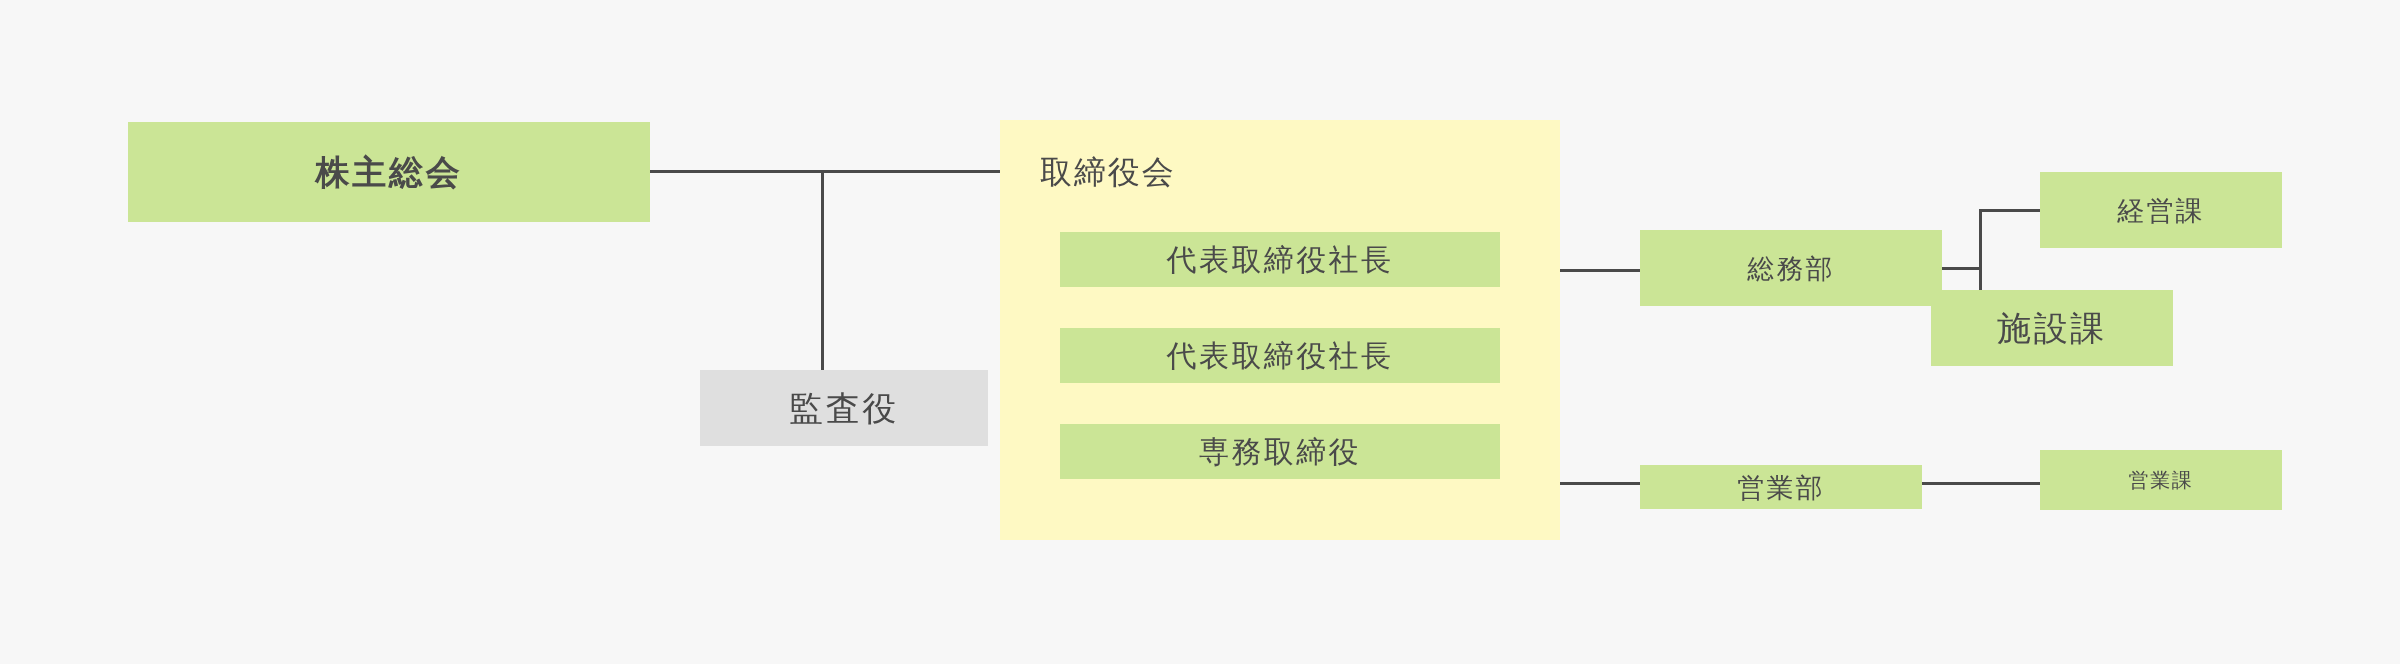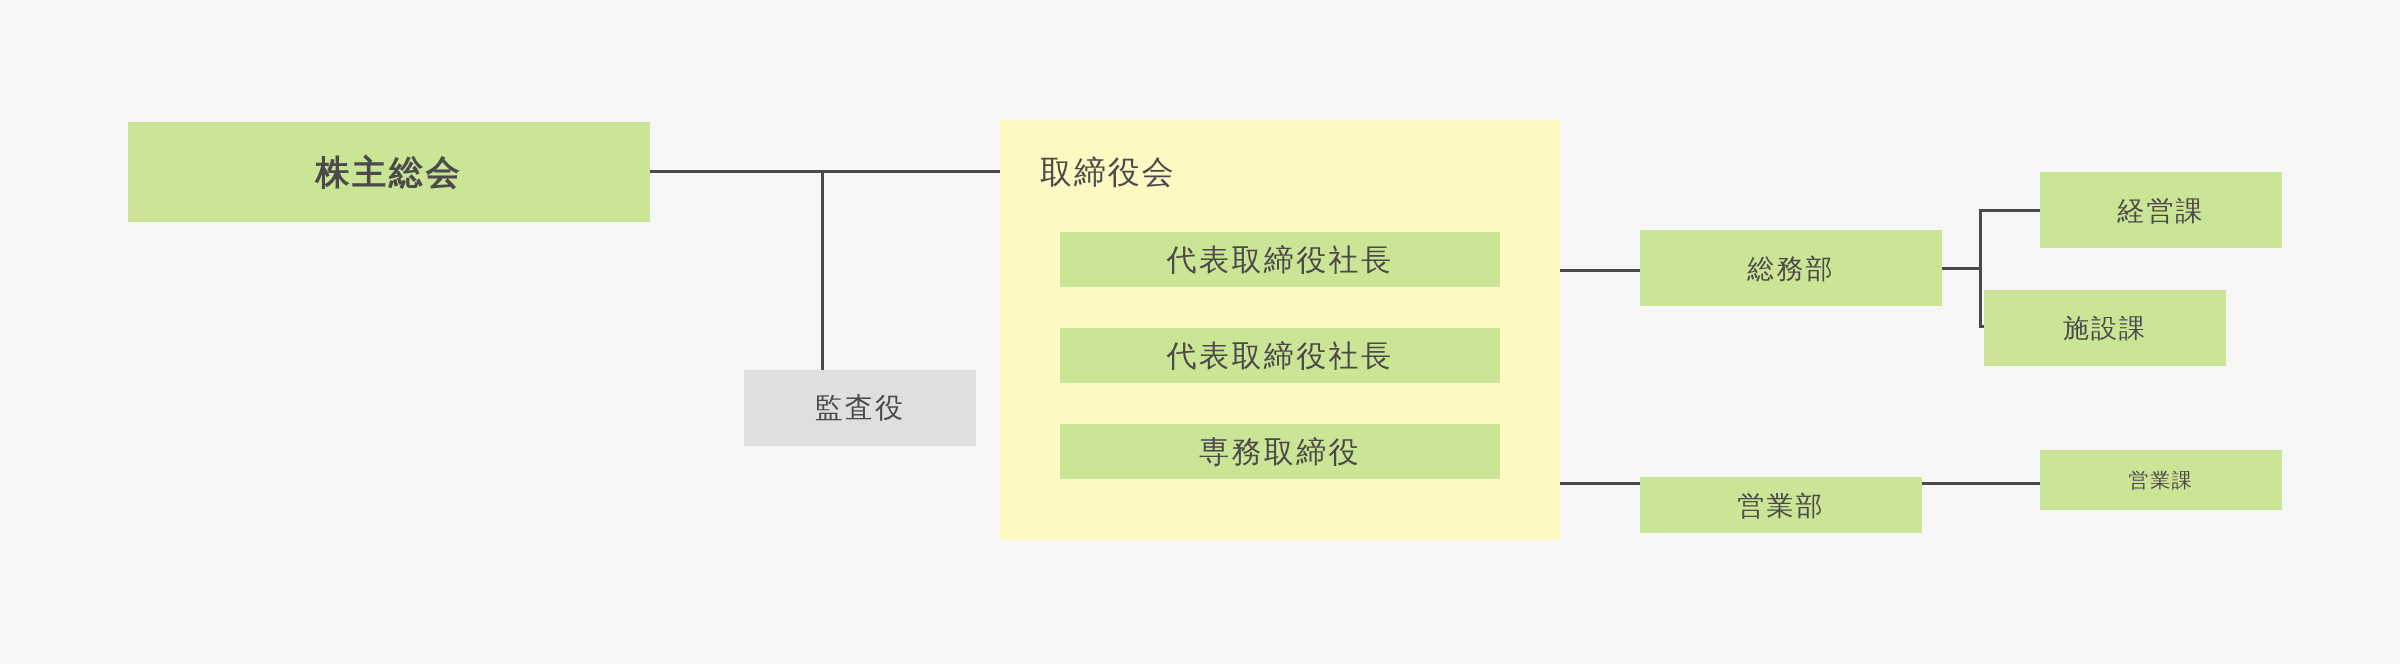--- a/index.html
+++ b/index.html
@@ -41,23 +41,22 @@
   }
   .node.green { background: #cbe596; }
   .node.grey  { background: #dfdfdf; }
 
   
   #n-shareholders {
     left: 118px; top: 122px; width: 522px; height: 100px;
     font-size: 34px; font-weight: bold; margin-left: 10px;
   }
   #n-auditor {
-    left: 700px; top: 370px; width: 232px; height: 76px;
-    font-size: 28px;
-    margin-left: 44px;
+    left: 700px; top: 370px; width: 288px; height: 76px;
+    font-size: 34px;
   }
 
   
   #board-panel {
     position: absolute;
     left: 1000px; top: 120px;
     width: 560px; height: 420px;
     background: #fef9c3;
   }
   #board-title {
@@ -82,23 +81,23 @@
     letter-spacing: 0.08em;
     white-space: nowrap;
     line-height: 1;
   }
   #board-item-0 { top: 112px; }
   #board-item-1 { top: 208px; }
   #board-item-2 { top: 304px; text-align: center; }
 
   
   #n-soumu    { left: 1640px; top: 230px; width: 302px; height: 76px; font-size: 27px; }
-  #n-eigyobu  { left: 1640px; top: 477px; width: 282px; height: 56px; font-size: 27px; }
+  #n-eigyobu  { left: 1640px; top: 465px; width: 282px; height: 44px; font-size: 27px; }
   #n-keiei    { left: 2040px; top: 172px; width: 242px; height: 76px; font-size: 27px; }
-  #n-shisetsu { left: 1984px; top: 290px; width: 242px; height: 76px; font-size: 26px; }
+  #n-shisetsu { left: 1931px; top: 290px; width: 242px; height: 76px; font-size: 34px; }
   #n-eigyoka  { left: 2040px; top: 450px; width: 242px; height: 60px; font-size: 20px; }
 
   
   #l-share-right  { left: 640px;  top: 170px; width: 360px; }
   #l-auditor-drop { left: 821px;  top: 170px; height: 200px; }
   #l-board-soumu  { left: 1560px; top: 269px; width: 80px; }
   #l-board-eigyo  { left: 1560px; top: 482px; width: 80px; }
   #l-soumu-stub   { left: 1922px; top: 267px; width: 60px; }
   #l-soumu-vert   { left: 1979px; top: 209px; height: 118px; }
   #l-keiei-br     { left: 1979px; top: 209px; width: 62px; }

